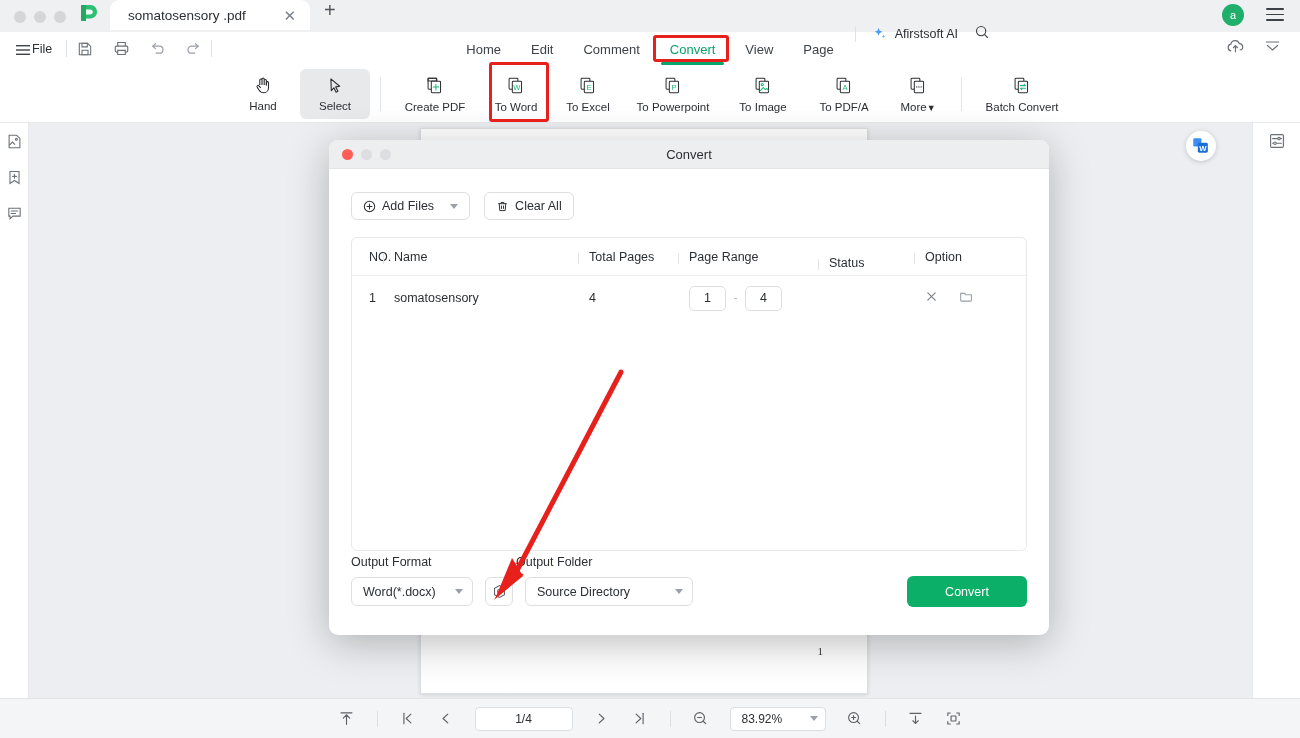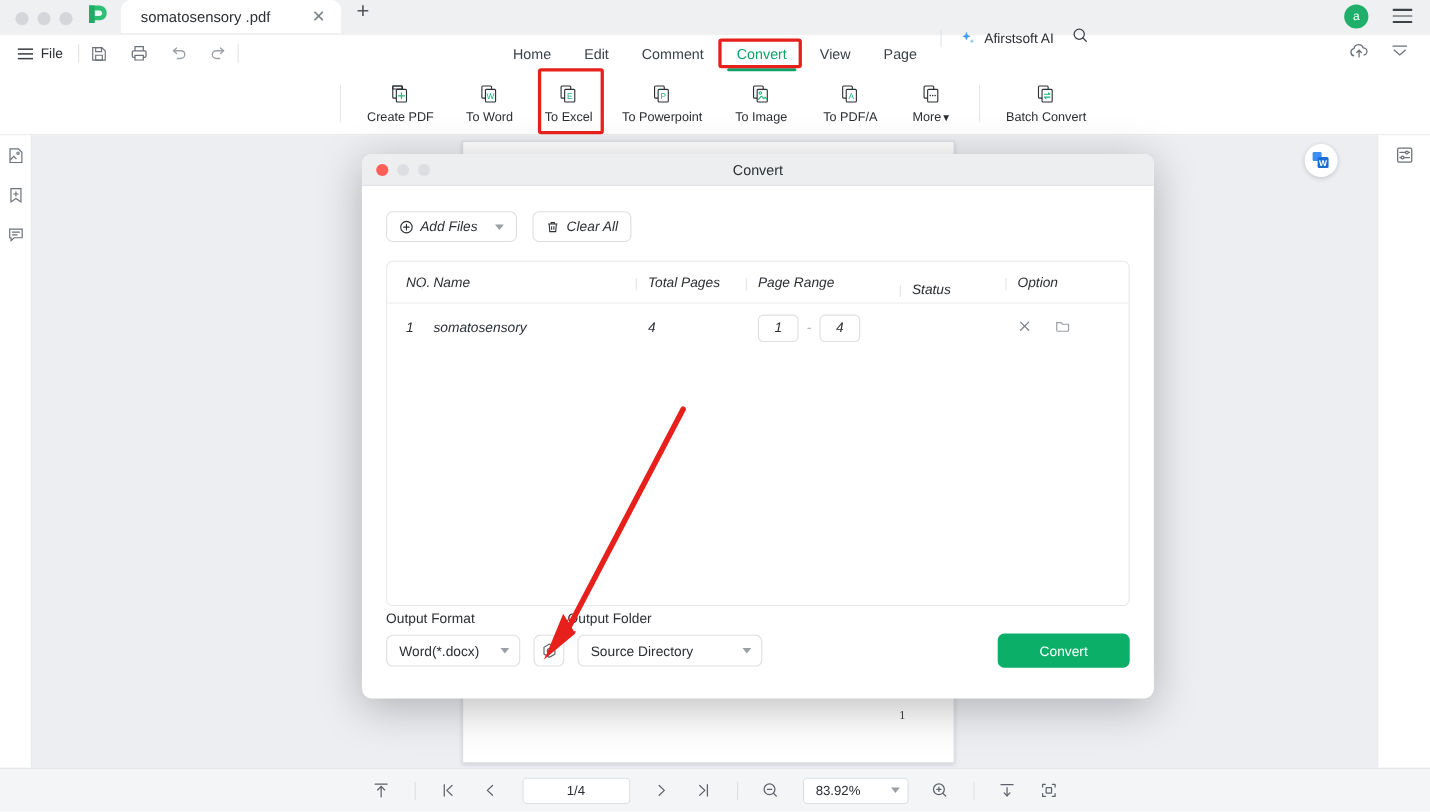--- a/index.html
+++ b/index.html
@@ -39,21 +39,21 @@
     display: flex; align-items: center; justify-content: center;
   }
   .hamburger { position: absolute; right: 16px; top: 8px; width: 18px; cursor: pointer; }
   .hamburger i { display: block; height: 1.6px; background: #3c4248; margin-bottom: 4px; border-radius: 1px;}
 
   
   .filerow {
     position: absolute; left: 0; top: 32px; width: 1300px; height: 33px;
     background: #ffffff; display: flex; align-items: center;
   }
-  .file-btn { display: flex; align-items: center; gap: 7px; padding: 0 14px 0 16px; cursor: pointer; }
+  .file-btn { display: flex; align-items: flex-end; gap: 2px; padding: 0 14px 0 16px; cursor: pointer; }
   .file-btn span { font-size: 12.5px; color: #2b2f33; }
   .vsep { width: 1px; height: 17px; background: #e0e3e6; }
   .qicon { width: 36px; height: 33px; display: flex; align-items: center; justify-content: center; cursor: pointer; }
 
   
   .menurow {
     position: absolute; left: 0; top: 33px; width: 1300px; height: 32px;
     display: flex; align-items: center; justify-content: center;
   }
   .menu { display: flex; align-items: center; gap: 26px; }
@@ -130,21 +130,21 @@
   .dlg-title {
     height: 29px; background: #eceef0; display: flex; align-items: center;
     position: relative; border-bottom: 1px solid #e2e4e6;
   }
   .dlg-traffic { display: flex; gap: 8px; padding-left: 13px; }
   .dlg-dot { width: 11px; height: 11px; border-radius: 50%; }
   .dlg-title-text {
     position: absolute; left: 0; right: 0; text-align: center;
     font-size: 13px; color: #2b2f33;
   }
-  .dlg-body { padding: 23px 22px 0 22px; font-style: italic; }
+  .dlg-body { padding: 23px 22px 0 22px; }
   .dlg-toolbar { display: flex; align-items: center; gap: 14px; }
   .btn-outline {
     height: 28px; border: 1px solid #dcdfe2; border-radius: 6px; background: #fff;
     display: flex; align-items: center; gap: 6px; padding: 0 11px; cursor: pointer;
   }
   .btn-outline span { font-size: 12.5px; color: #2b2f33; }
   .caret { width: 0; height: 0; border-left: 4px solid transparent; border-right: 4px solid transparent;
            border-top: 5px solid #9aa0a6; }
 
   .table {
@@ -323,20 +323,35 @@
       <svg width="19" height="17" viewBox="0 0 20 18" fill="none" stroke="#6b7177" stroke-width="1.25" stroke-linecap="round">
         <path d="M3.5 4.2h13"></path>
           <path d="M4.6 8l5.4 4.6L15.4 8"></path>
       </svg>
     </div>
   </div>
 
   <div class="redbox" style="left:653px; top:35px; width:76px; height:27px;"></div>
 
   <div class="ribbon">
+    <div class="rb-group">
+      <div class="rb-item">
+        <svg width="22" height="22" viewBox="0 0 24 24" fill="none" stroke="#2b2f33" stroke-width="1.2">
+          <path d="M8.5 11V5.6a1.2 1.2 0 112.4 0V11M10.9 10.6V4.6a1.2 1.2 0 112.4 0v6M13.3 10.8V6.1a1.2 1.2 0 112.4 0v5.4"></path>
+          <path d="M15.7 11.2V8.4a1.15 1.15 0 112.3 0v5.1c0 3.4-2.2 5.9-5.2 5.9-2.7 0-4-1.2-5.4-3.3l-1.8-3a1.2 1.2 0 012-1.3l1.9 2.2"></path>
+        </svg>
+        <div class="rb-label">Hand</div>
+      </div>
+      <div class="rb-item sel">
+        <svg width="22" height="22" viewBox="0 0 24 24" fill="none" stroke="#2b2f33" stroke-width="1.2">
+          <path d="M7.5 4.3l9.6 8-4.3.7 2.4 4.7-2 1-2.4-4.7-2.8 3.1z" stroke-linejoin="round"></path>
+        </svg>
+        <div class="rb-label">Select</div>
+      </div>
+    </div>
     <div class="rb-sep"></div>
 
     <div class="rb-group">
       <div class="rb-item" style="width:88px">
         <svg width="24" height="24" viewBox="0 0 26 26" fill="none" stroke="#2b2f33" stroke-width="1.1">
           <path d="M5.5 4.5h9v3h-9z" stroke="#2b2f33"></path>
           <rect x="5.5" y="4.5" width="9.5" height="12" rx="1"></rect>
           <rect x="9" y="7.8" width="10" height="12.5" rx="1" fill="#fff"></rect>
           <path d="M14 11.2v6M11 14.2h6" stroke="#19b877" stroke-linecap="round"></path>
         </svg>

